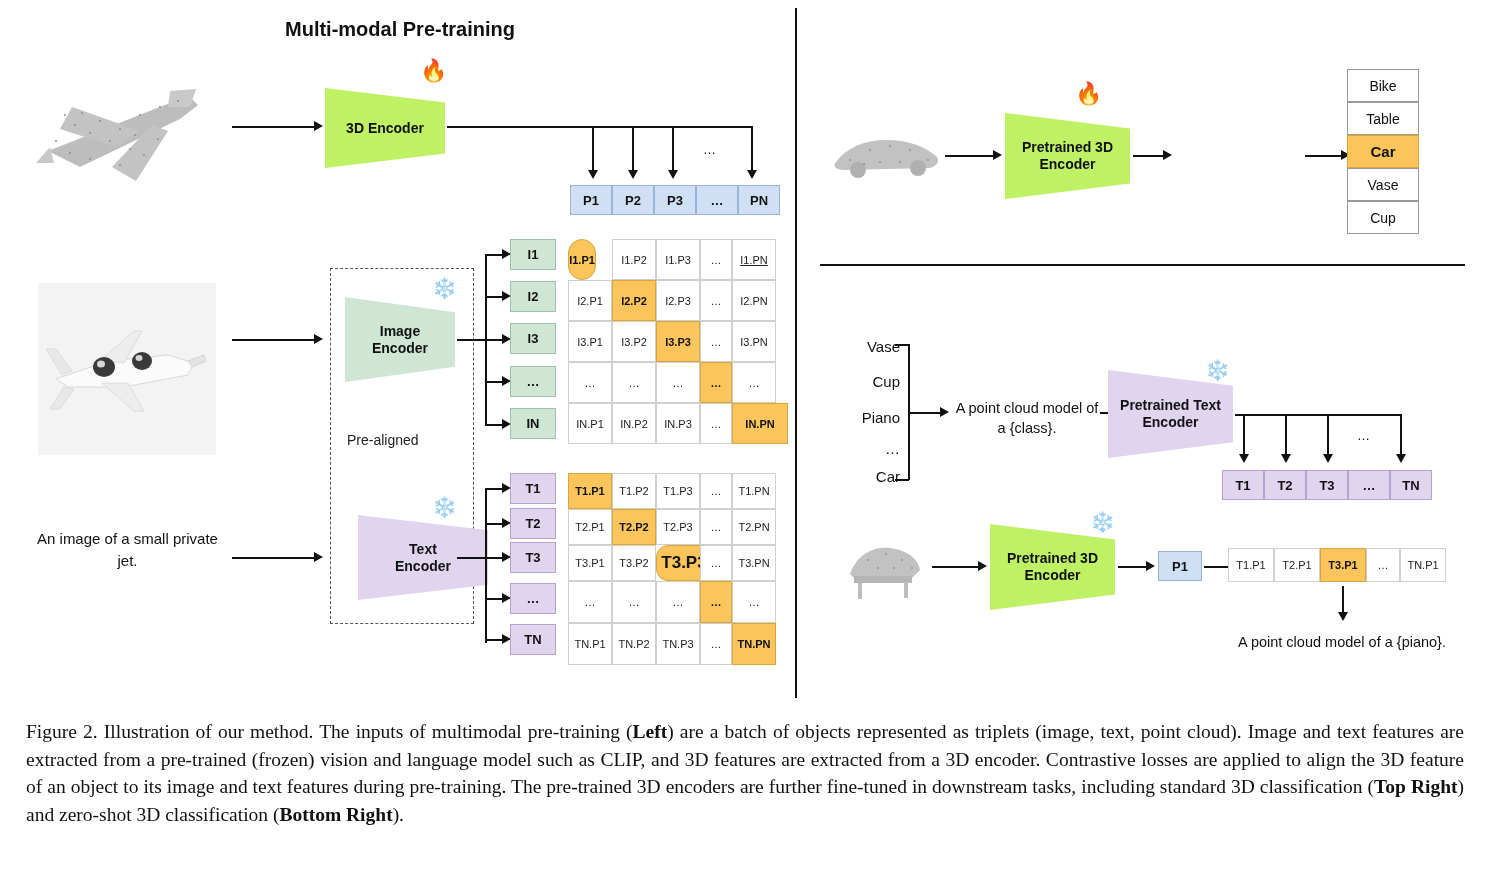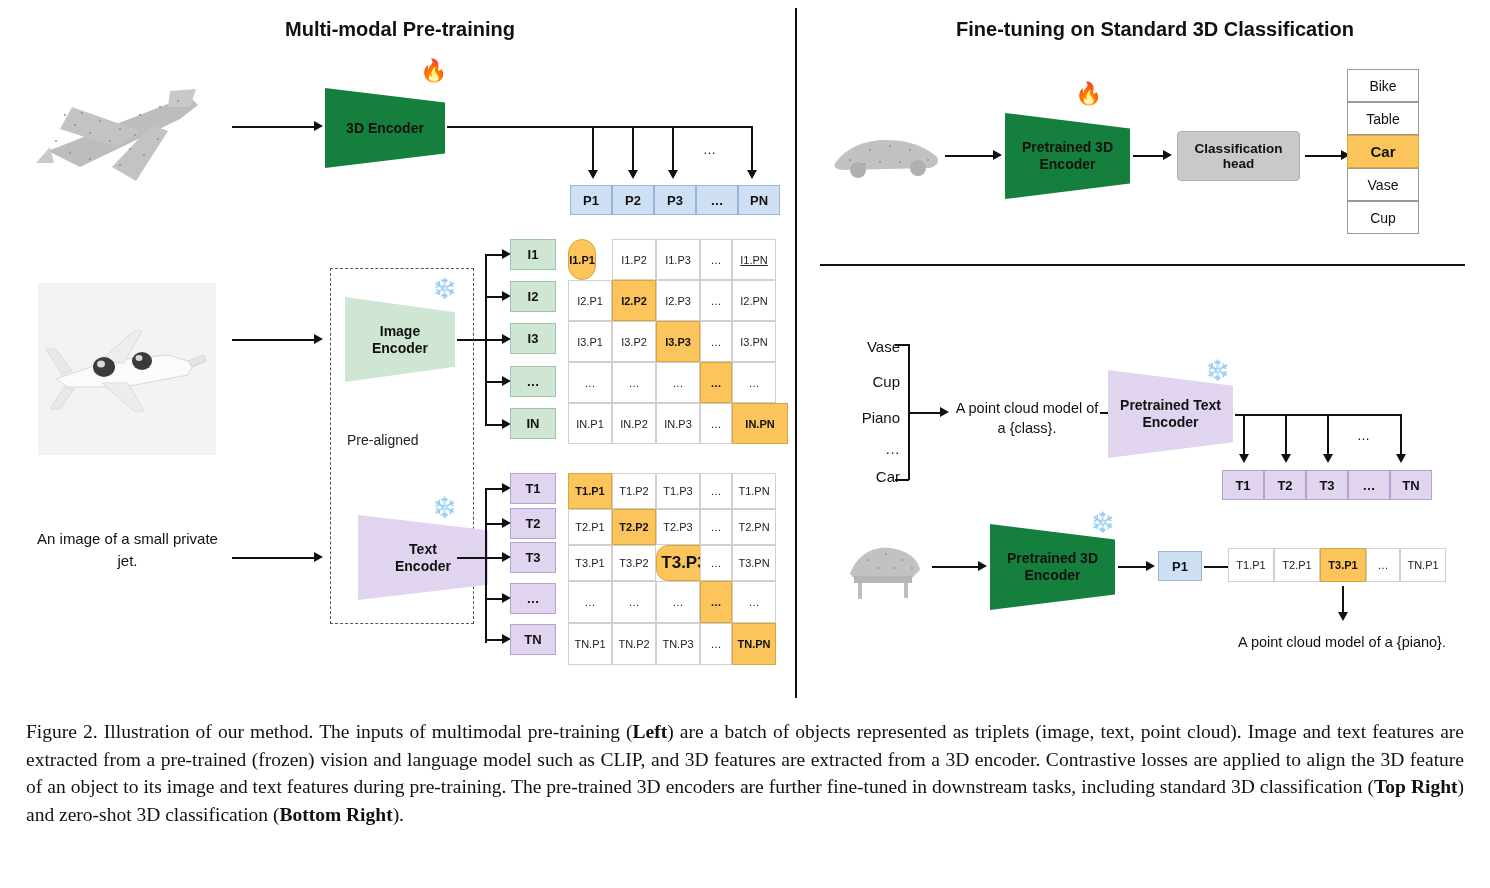--- a/index.html
+++ b/index.html
@@ -52,21 +52,21 @@
     text-align: center;
     font-weight: bold;
     font-size: 14px;
     line-height: 1.2;
     color: #111;
   }
   .trap-right {
     
     clip-path: polygon(0% 0%, 100% 18%, 100% 82%, 0% 100%);
   }
-  .enc-blue { background: #15803d; }
+  .enc-blue { background: #bef264; }
   .enc-green { background: #cfe6d4; }
   .enc-purple { background: #e0d4ef; }
 
   
   .box {
     position: absolute;
     box-sizing: border-box;
     display: flex;
     align-items: center;
     justify-content: center;
@@ -351,21 +351,20 @@
     <div class="box cell-orange" style="left:132px; top:108px; width:32px; height:42px; font-size:11px;">…</div>
     <div class="box cell-plain" style="left:164px; top:108px; width:44px; height:42px;">…</div>
 
     <div class="box cell-plain" style="left:0px; top:150px; width:44px; height:42px;">TN.P1</div>
     <div class="box cell-plain" style="left:44px; top:150px; width:44px; height:42px;">TN.P2</div>
     <div class="box cell-plain" style="left:88px; top:150px; width:44px; height:42px;">TN.P3</div>
     <div class="box cell-plain" style="left:132px; top:150px; width:32px; height:42px;">…</div>
     <div class="box cell-orange" style="left:164px; top:150px; width:44px; height:42px; font-size:11px;">TN.PN</div>
   </div>
 
-  <div class="panel-title abs" style="left:845px; top:18px; width:620px;">Fine-tuning on Standard 3D Classification</div>
 
   <div class="pc" style="left:820px; top:118px; width:130px; height:70px;">
     <svg width="130" height="70" viewBox="0 0 130 70">
       <path d="M16 44 C26 30, 44 22, 66 22 C88 22, 104 28, 116 38 C120 42, 118 48, 110 50 L24 52 C16 52, 12 48, 16 44 Z" fill="#c2c2c2"></path>
       <circle cx="38" cy="52" r="8" fill="#b0b0b0"></circle>
       <circle cx="98" cy="50" r="8" fill="#b0b0b0"></circle>
       <g fill="#919191">
         <circle cx="30" cy="42" r="1"></circle>
           <circle cx="50" cy="32" r="1"></circle>
           <circle cx="70" cy="28" r="1"></circle>
@@ -383,24 +382,20 @@
 
   <div class="encoder trap-right enc-blue" style="left:1005px; top:113px; width:125px; height:86px; white-space:pre-line;">
     <span style="white-space:pre-line;">Pretrained 3D
 Encoder</span>
   </div>
   <div class="emoji" style="left:1075px; top:83px;">🔥</div>
 
   <div class="hline" style="left:1133px; top:155px; width:30px;"></div>
   <div class="arrow-r" style="left:1163px; top:150px;"></div>
 
-  <div class="box cell-gray" style="left:1177px; top:131px; width:123px; height:50px; border-radius:4px; white-space:pre-line; text-align:center; font-size:13.5px;">
-    <span style="white-space:pre-line;">Classification
-head</span>
-  </div>
 
   <div class="hline" style="left:1305px; top:155px; width:36px;"></div>
   <div class="arrow-r" style="left:1341px; top:150px;"></div>
 
   <div class="box" style="left:1347px; top:69px; width:72px; height:33px; font-size:14px;">Bike</div>
   <div class="box" style="left:1347px; top:102px; width:72px; height:33px; font-size:14px;">Table</div>
   <div class="box cell-orange" style="left:1347px; top:135px; width:72px; height:33px; font-size:15px;">Car</div>
   <div class="box" style="left:1347px; top:168px; width:72px; height:33px; font-size:14px;">Vase</div>
   <div class="box" style="left:1347px; top:201px; width:72px; height:33px; font-size:14px;">Cup</div>
 

